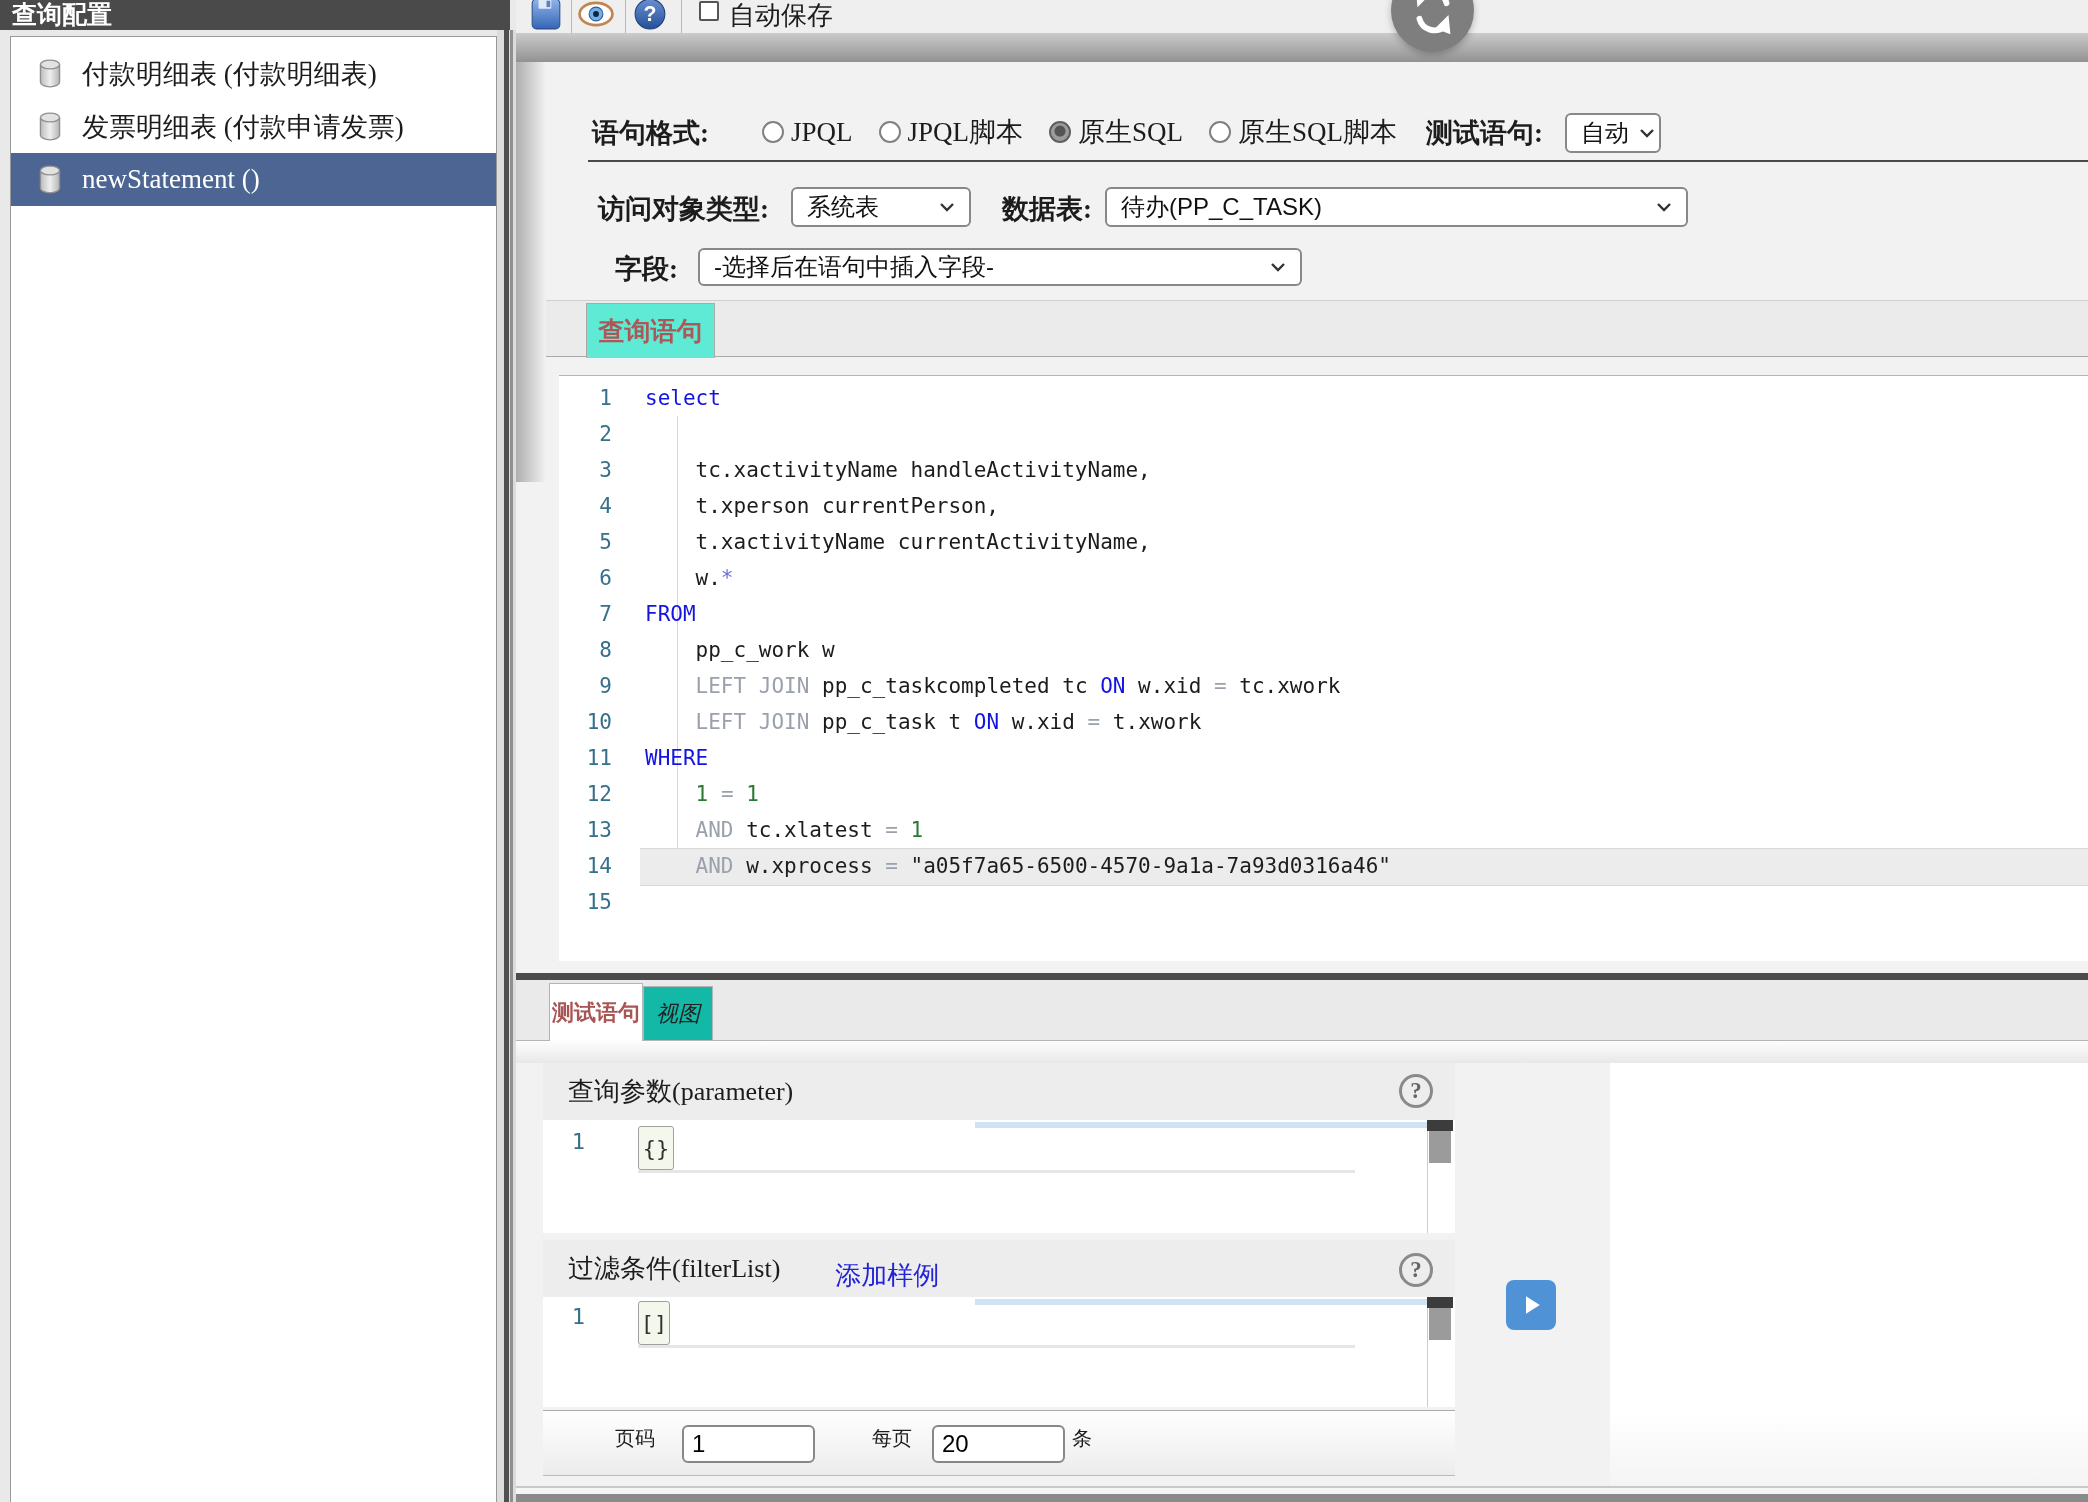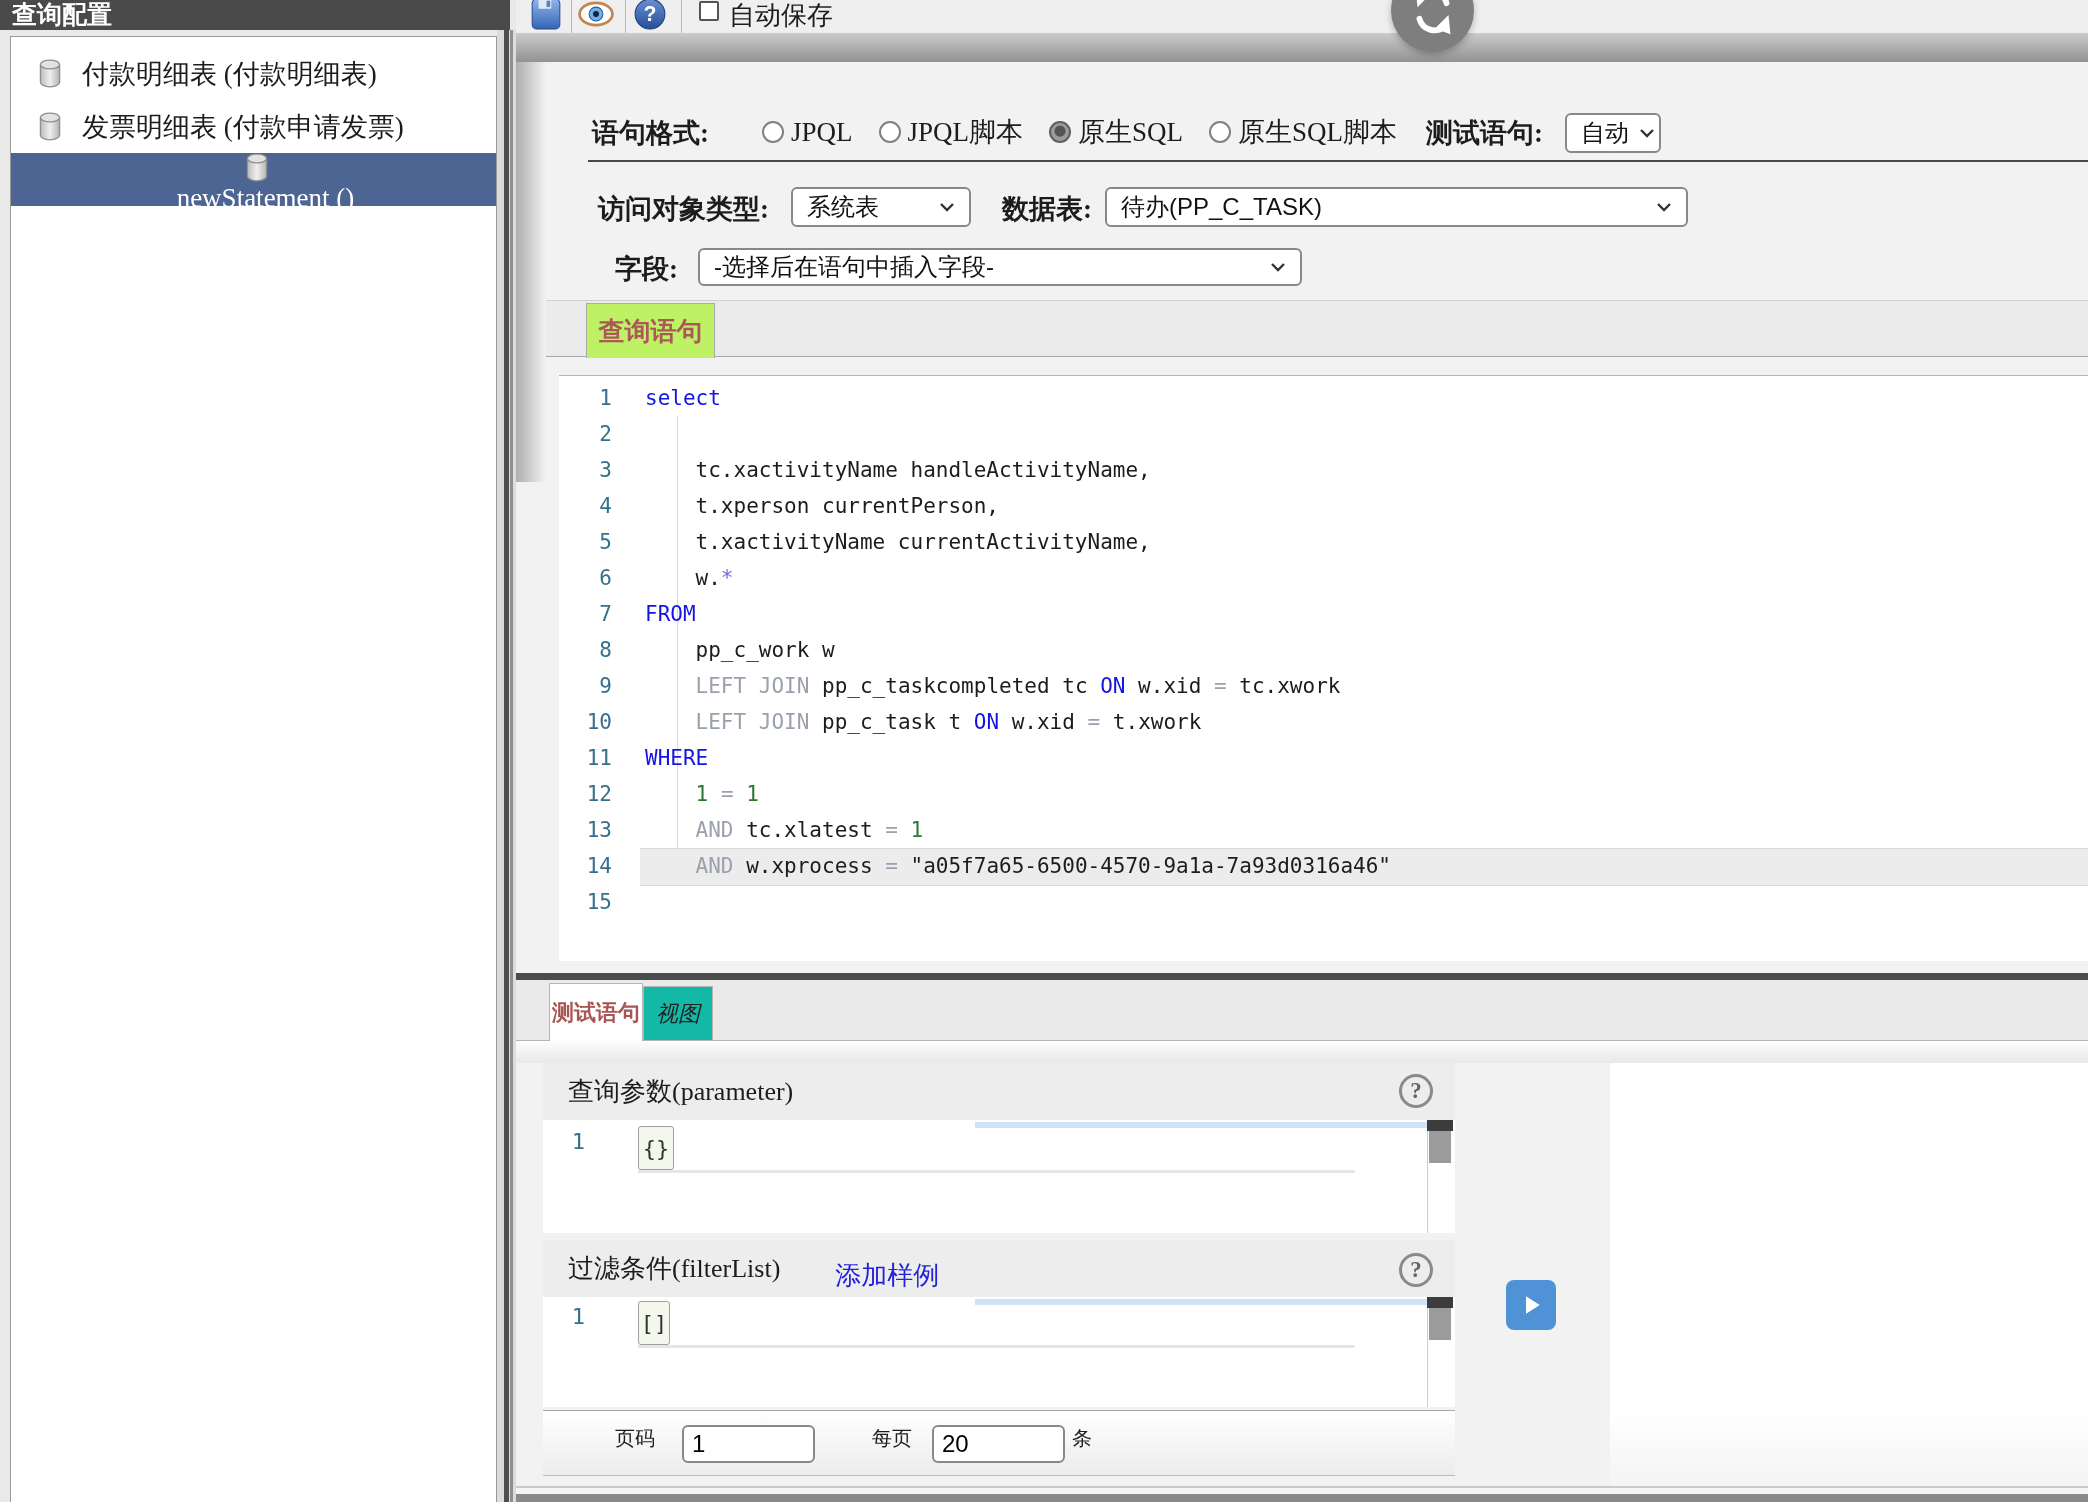--- a/index.html
+++ b/index.html
@@ -7,21 +7,21 @@
        font-family:"Liberation Serif","DejaVu Serif",serif;color:#1c1c1c;}
   .abs{position:absolute;}
 
   
   .sidebar{left:0;top:0;width:516px;height:1502px;background:#e9e9e9;}
   .sidebar-header{left:0;top:0;width:510px;height:30px;background:#4a4a4a;color:#fff;
       font-size:25px;font-weight:bold;line-height:30px;padding-left:12px;box-sizing:border-box;overflow:hidden;}
   .side-panel{left:10px;top:36px;width:487px;height:1466px;background:#fff;
       border:1px solid #999;border-bottom:none;box-sizing:border-box;padding-top:10px;}
   .side-item{height:53px;display:flex;align-items:center;padding-left:24px;font-size:27px;cursor:default;}
-  .side-item.selected{background:#4d6593;color:#fff;flex-direction:column;}
+  .side-item.selected{background:#4d6593;color:#fff;}
   .side-item .cyl{width:30px;height:30px;margin-right:17px;flex:0 0 auto;}
   .divider{left:497px;top:30px;width:19px;height:1472px;background:#dcdcdc;}
   .divider .l1{left:7px;top:0;width:5px;height:100%;background:#4f4f4f;}
   .divider .l2{left:13px;top:0;width:3px;height:100%;background:#8f8f8f;}
 
   
   .toolbar{left:516px;top:0;width:1572px;height:33px;background:#efefef;}
   .tb-icon{position:absolute;top:-3px;width:34px;height:34px;}
   .tb-sep{position:absolute;top:0;width:1px;height:33px;background:#b9b9b9;}
   .tb-check{position:absolute;left:183px;top:1px;width:20px;height:20px;border:2px solid #555;background:#fff;border-radius:2px;box-sizing:border-box;}
@@ -38,21 +38,21 @@
   .radio{width:22px;height:22px;border:2px solid #808080;border-radius:50%;background:#fff;box-sizing:border-box;}
   .radio.checked{border-color:#5f5f5f;background:radial-gradient(circle at 50% 45%,#555 0 5px,#9c9c9c 6px);}
   .sel{position:absolute;background:#fff;border:2px solid #888;border-radius:6px;box-sizing:border-box;
       font-family:"Liberation Sans","DejaVu Sans",sans-serif;font-size:24px;color:#111;
       display:flex;align-items:center;padding:0 14px;justify-content:space-between;gap:10px;white-space:nowrap;overflow:hidden;}
   .sel svg{flex:0 0 auto;}
   .hsep{left:588px;top:160px;width:1500px;height:0;border-top:2px solid #4a4a4a;}
 
   
   .tabbar1{left:546px;top:300px;width:1542px;height:57px;background:#ebebeb;border-top:1px solid #cfcfcf;border-bottom:1px solid #a8a8a8;box-sizing:border-box;}
-  .tab-query{left:586px;top:303px;width:129px;height:55px;background:#bef264;border:1px solid #aaa;border-bottom:none;box-sizing:border-box;
+  .tab-query{left:586px;top:303px;width:129px;height:55px;background:#5eead4;border:1px solid #aaa;border-bottom:none;box-sizing:border-box;
       color:#ac5858;font-size:26px;font-weight:bold;display:flex;align-items:center;justify-content:center;}
   .code-editor{left:559px;top:375px;width:1529px;height:585px;background:#fff;border-top:1px solid #b5b5b5;}
   .code-lines{position:absolute;left:0;top:4px;width:100%;}
   .cl-row{height:36px;line-height:36px;white-space:pre;font-family:"DejaVu Sans Mono","Liberation Mono",monospace;font-size:21px;position:relative;}
   .cl-num{position:absolute;left:0;width:53px;text-align:right;color:#35708c;}
   .cl-code{position:absolute;left:86px;}
   .indent-guide{position:absolute;left:118px;top:40px;width:1px;background:#d8d8d8;}
   .active-hl{position:absolute;left:81px;right:0;height:36px;background:#ececec;border-top:1px solid #d8d8d8;border-bottom:1px solid #d8d8d8;}
   .tk-kw{color:#1414e0;} .tk-op{color:#9aa1ad;} .tk-id{color:#1c1c1c;}
   .tk-num{color:#2a7a33;} .tk-str{color:#1c1c1c;} .tk-star{color:#6c6cd8;}

